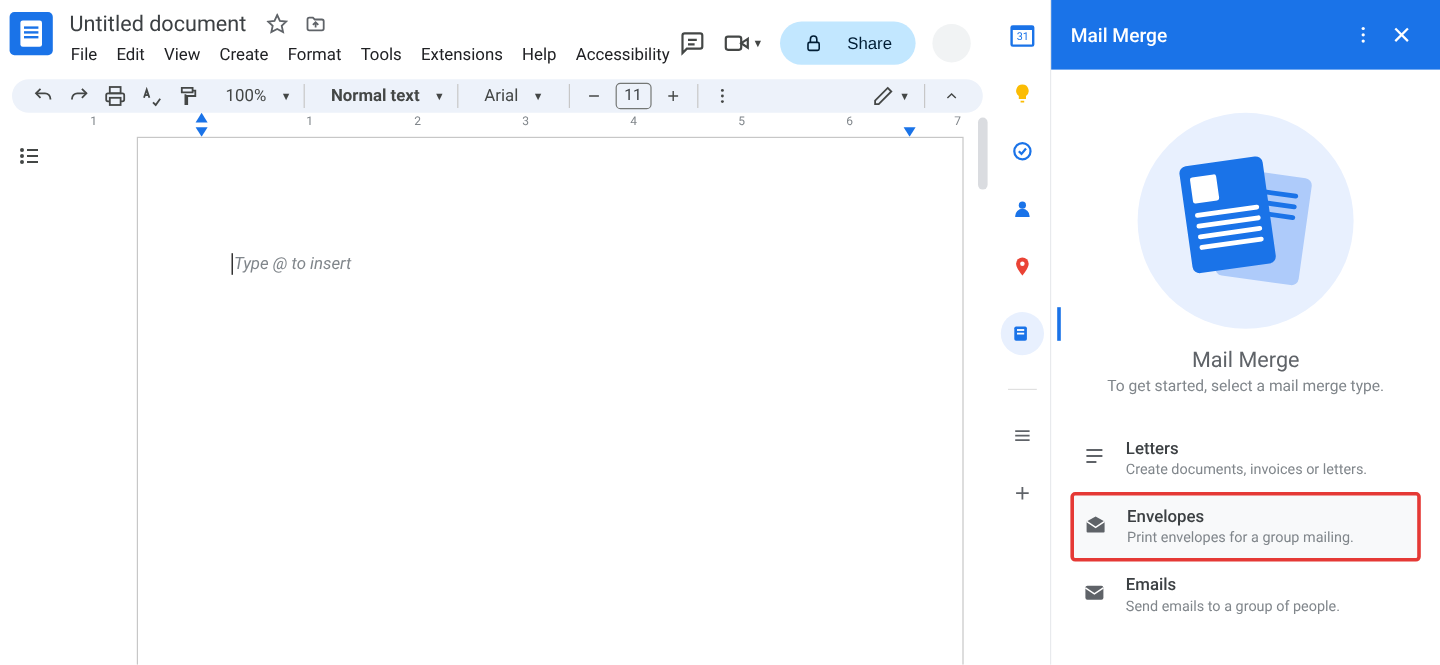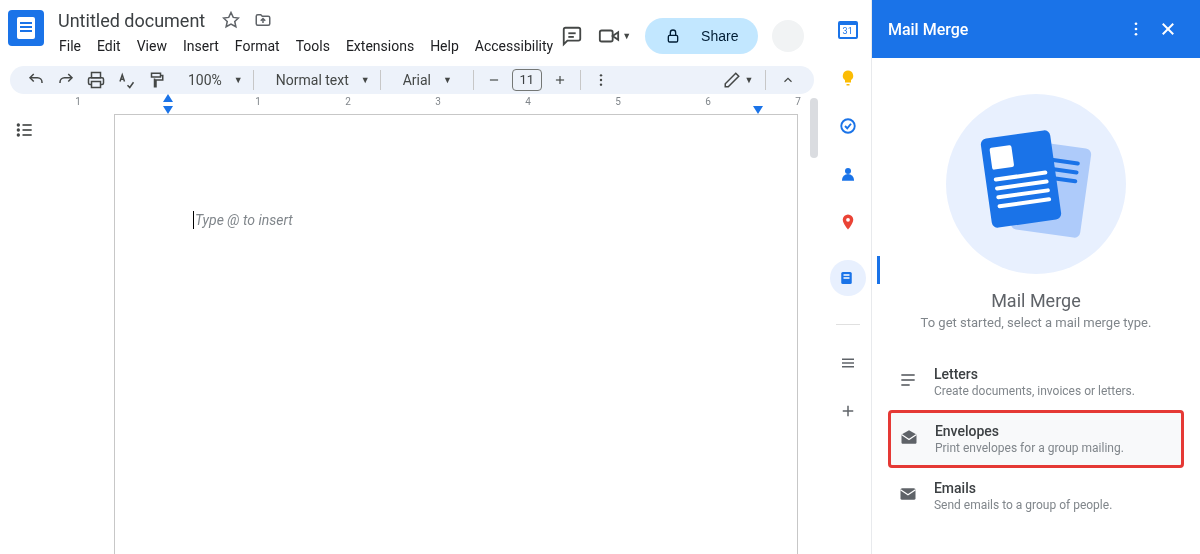--- a/index.html
+++ b/index.html
@@ -110,21 +110,21 @@
           <svg width="18" height="18" viewBox="0 0 24 24" fill="none" stroke="#5f6368" stroke-width="2">
               <path d="M3 7v10a2 2 0 002 2h14a2 2 0 002-2V9a2 2 0 00-2-2h-8l-2-2H5a2 2 0 00-2 2z"></path>
               <path d="M12 10v6M9 13l3-3 3 3"></path>
             </svg>
         </span>
       </div>
       <div class="menubar">
         <span class="menubar-item">File</span>
         <span class="menubar-item">Edit</span>
         <span class="menubar-item">View</span>
-        <span class="menubar-item">Insert</span>
+        <span class="menubar-item">Create</span>
         <span class="menubar-item">Format</span>
         <span class="menubar-item">Tools</span>
         <span class="menubar-item">Extensions</span>
         <span class="menubar-item">Help</span>
         <span class="menubar-item">Accessibility</span>
       </div>
     </div>
     <div class="header-right">
       <span class="gray-icon">
         <svg width="22" height="22" viewBox="0 0 24 24" fill="none" stroke="#444746" stroke-width="2">
@@ -181,21 +181,21 @@
         <svg width="18" height="18" viewBox="0 0 24 24" fill="none" stroke="#444746" stroke-width="2">
           <path d="M18 3H6v5h12V3z"></path>
           <path d="M18 6h3v6h-9v9h-2v-11"></path>
         </svg>
       </span>
     <div class="tb-dropdown">
       <span class="tb-text">100%</span>
       <span class="arr">▼</span>
     </div>
     <span class="tb-sep"></span>
-    <div class="tb-dropdown" style="min-width:100px;">
+    <div class="tb-dropdown" style="min-width:100px;font-weight:bold;">
       <span class="tb-text">Normal text</span>
       <span class="arr">▼</span>
     </div>
     <span class="tb-sep"></span>
     <div class="tb-dropdown" style="min-width:80px;">
       <span class="tb-text">Arial</span>
       <span class="arr">▼</span>
     </div>
     <span class="tb-sep"></span>
     <span class="tb-btn">

